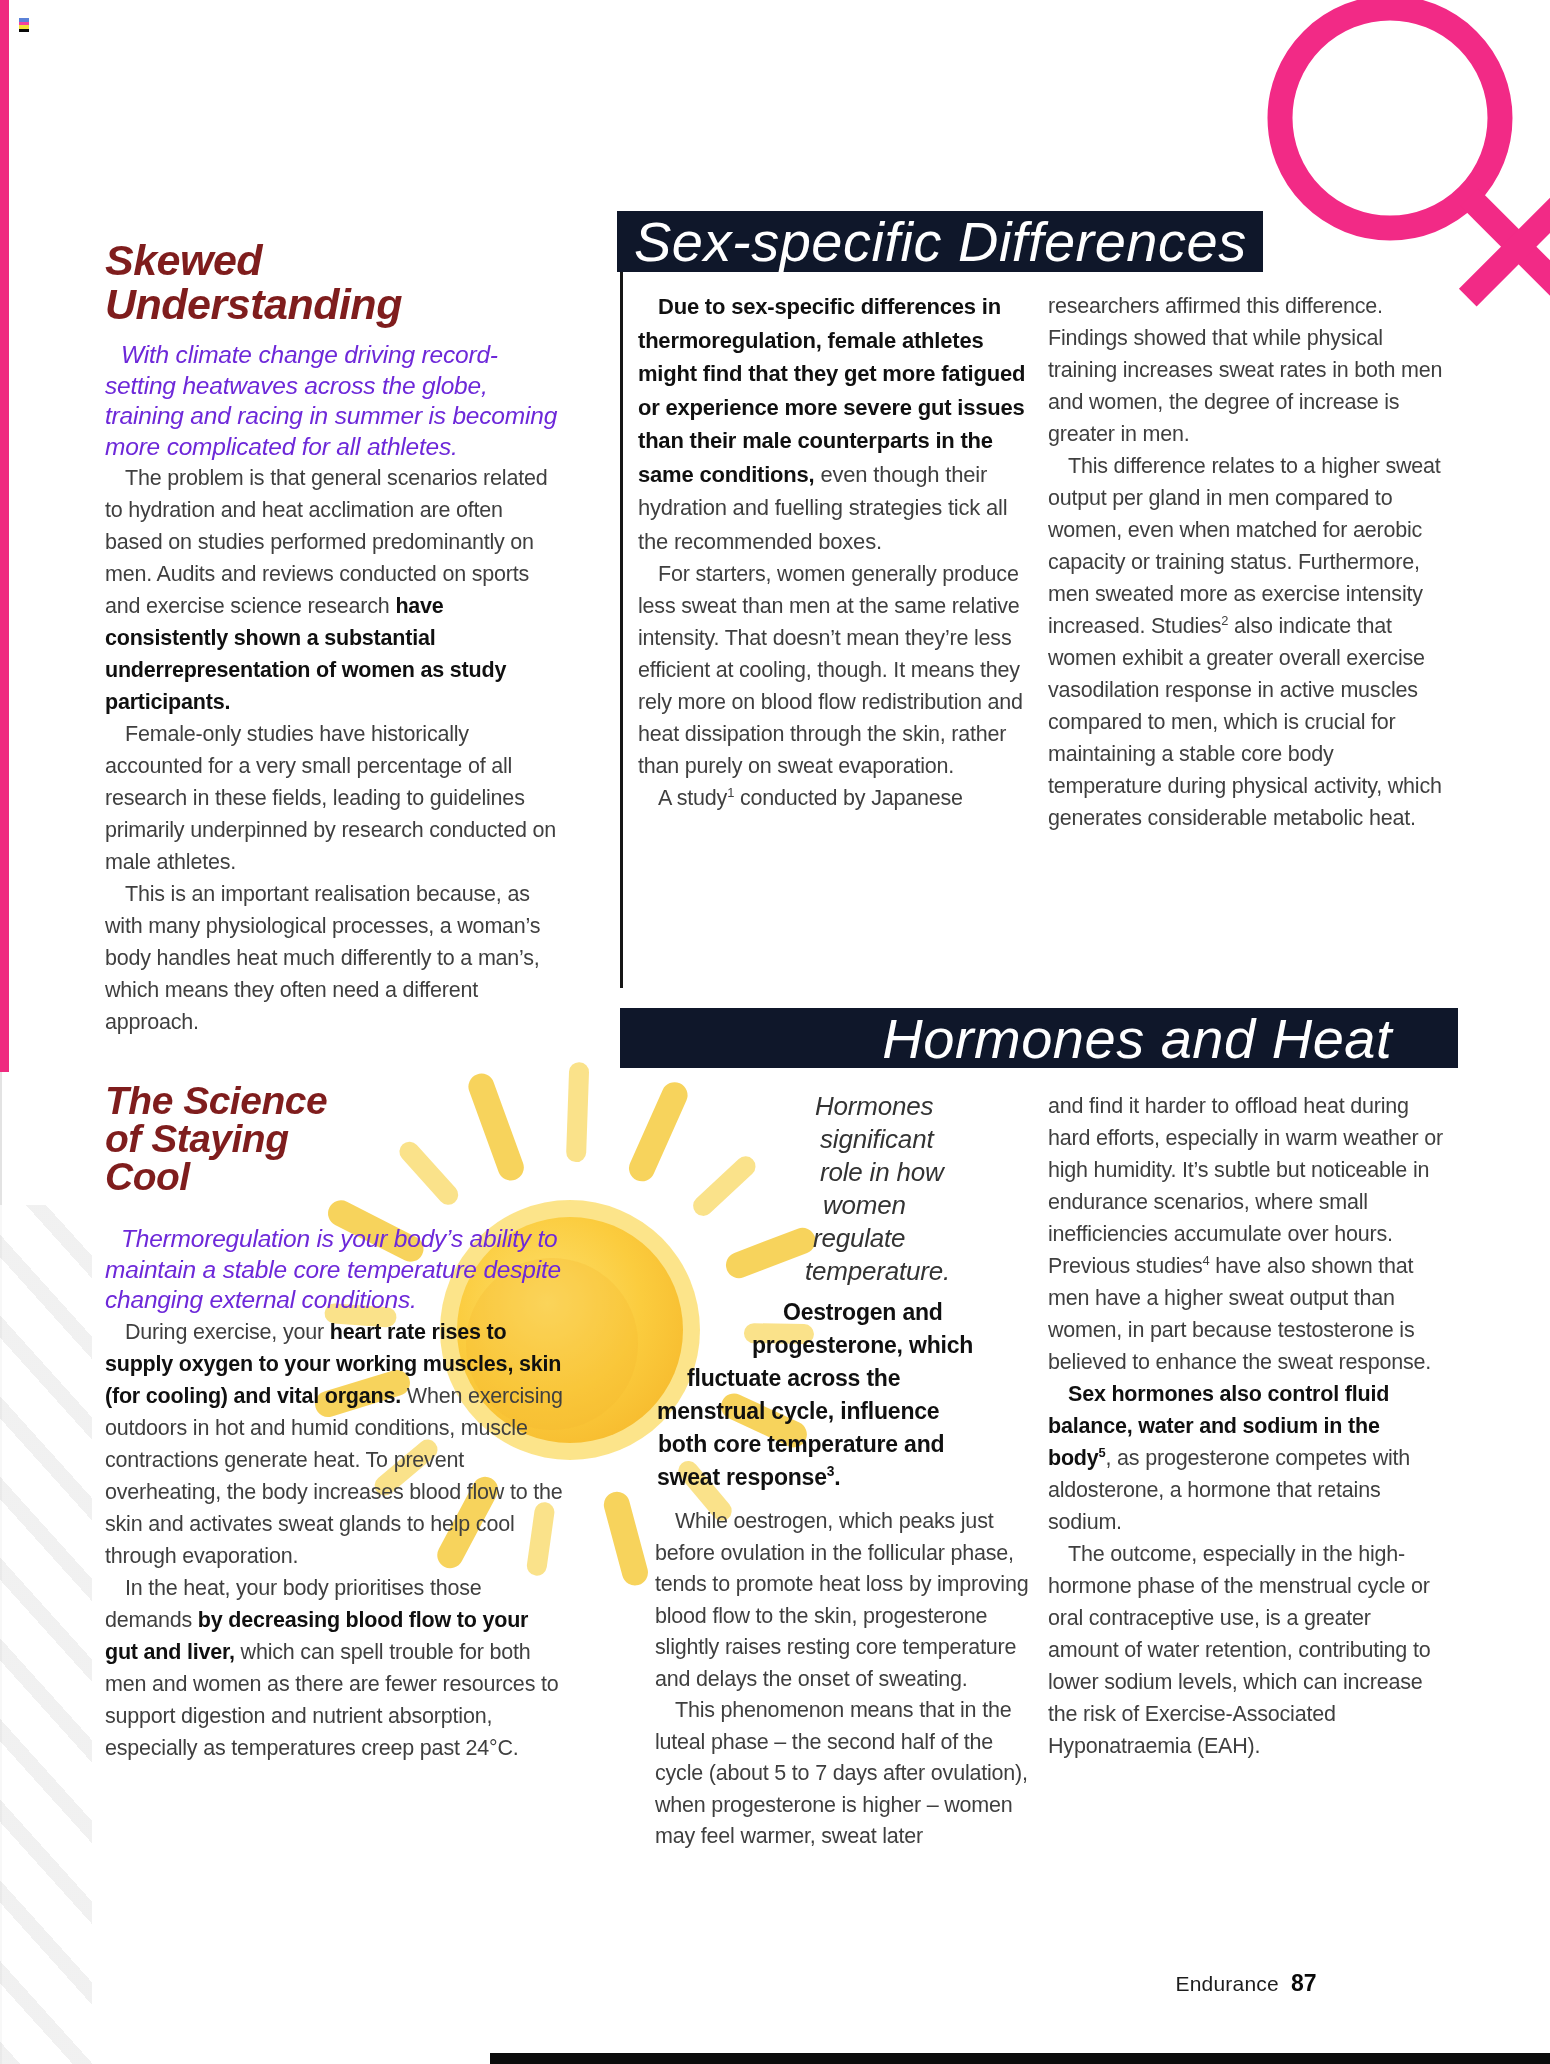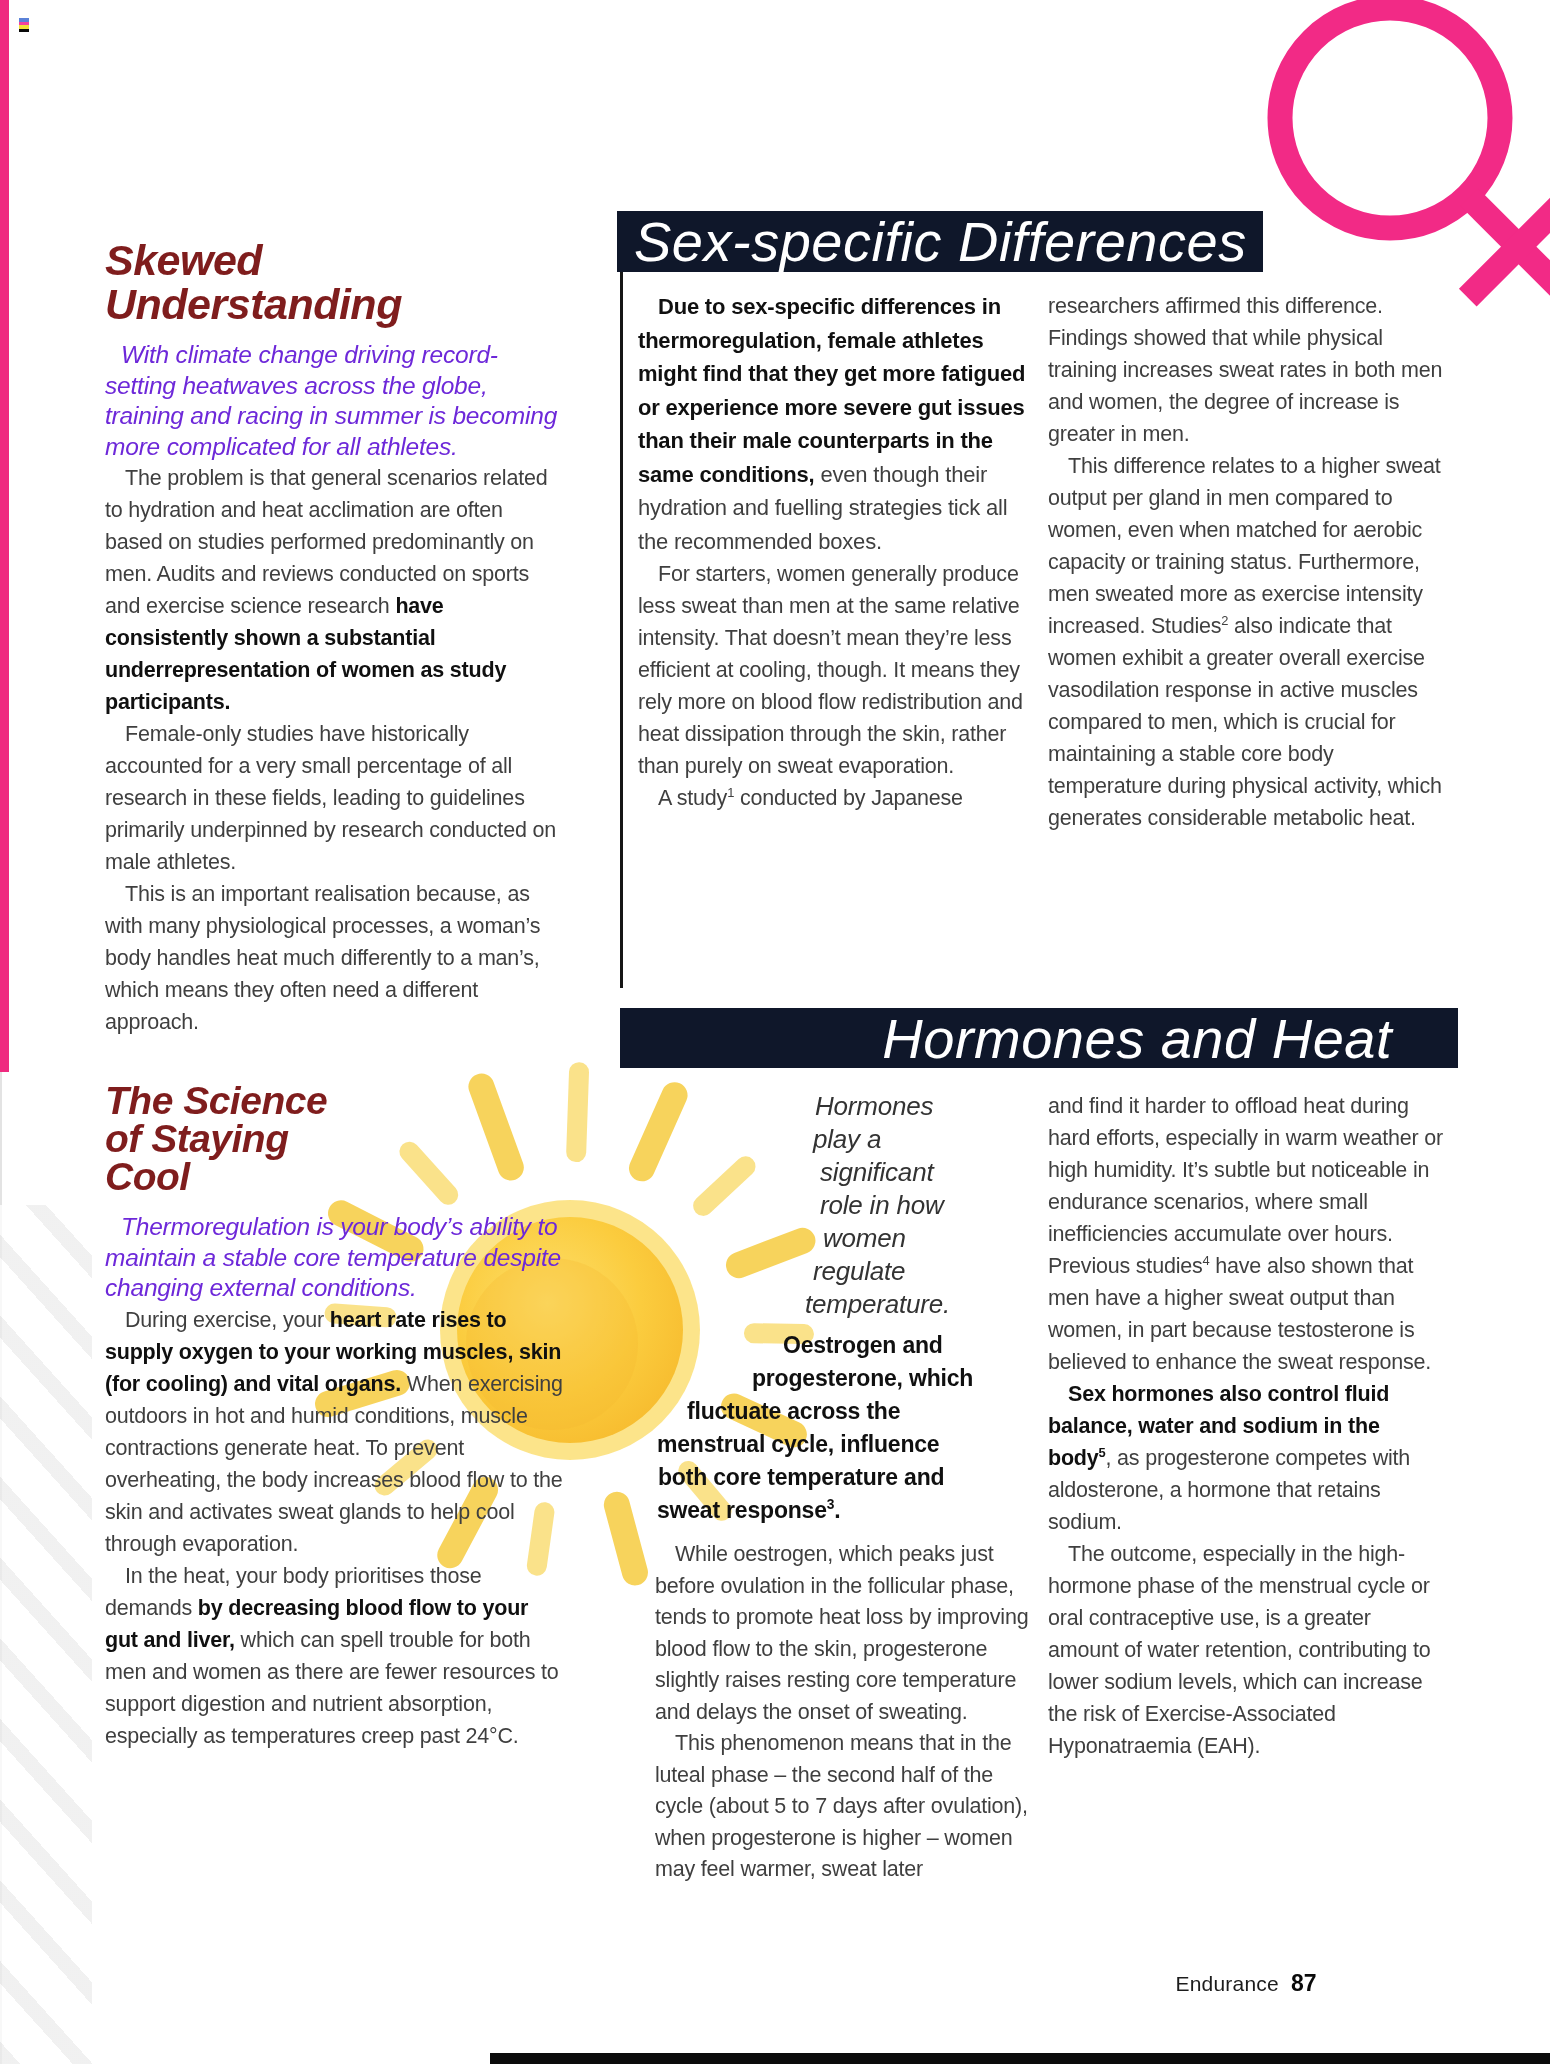--- a/index.html
+++ b/index.html
@@ -32,21 +32,21 @@
   .b{font-weight:bold;color:#101010;}
   sup{font-size:60%;line-height:0;}
   .col-left{left:105px;top:238px;width:460px;}
   .col-mid1{left:638px;top:290px;width:392px;}
   .col-right1{left:1048px;top:290px;width:398px;}
   .col-mid2{left:655px;top:1090px;width:390px;line-height:31.5px;}
   .col-right2{left:1048px;top:1090px;width:398px;}
   
   .pink-h{color:#7f1d1d;font-style:italic;font-weight:700;letter-spacing:-.5px;}
   .h1{font-size:43px;line-height:44px;margin-bottom:14px;}
-  .h2{font-size:39px;line-height:38px;margin-top:44px;margin-bottom:16px;}
+  .h2{font-size:39px;line-height:38px;margin-top:44px;margin-bottom:28px;}
   .intro{font-style:italic;color:#6d28d9;font-size:24.5px;line-height:30.5px;margin-bottom:12px;}
   .intro.ind{text-indent:16px;}
   .lead-bold{font-size:22px;line-height:33.5px;}
   
   .wrap-intro{font-style:italic;color:#333;font-size:26px;line-height:33px;}
   .wrap-bold{font-weight:bold;color:#101010;font-size:23px;line-height:33px;margin-top:8px;}
   .il-0{padding-left:160px;} .il-1{padding-left:158px;} .il-2{padding-left:165px;}
   .il-3{padding-left:165px;} .il-4{padding-left:168px;} .il-5{padding-left:158px;} .il-6{padding-left:150px;}
   .bl-0{padding-left:128px;} .bl-1{padding-left:97px;} .bl-2{padding-left:32px;}
   .bl-3{padding-left:2px;} .bl-4{padding-left:3px;} .bl-5{padding-left:2px;}
@@ -150,21 +150,20 @@
   </div>
 
   <div class="col col-right1">
     <p>researchers affirmed this difference. Findings showed that while physical training increases sweat rates in both men and women, the degree of increase is greater in men.</p>
     <p class="ind"><span>This difference relates to a higher sweat output per gland in men compared to women, even when matched for aerobic capacity or training status. Furthermore, men sweated more as exercise intensity increased. Studies</span><sup>2</sup><span> also indicate that women exhibit a greater overall exercise vasodilation response in active muscles compared to men, which is crucial for maintaining a stable core body temperature during physical activity, which generates considerable metabolic heat.</span></p>
   </div>
 
   <div class="col col-mid2">
     <div class="wrap-intro">
       <div class="il-0">Hormones</div>
-      <div class="il-1">play a</div>
       <div class="il-2">significant</div>
       <div class="il-3">role in how</div>
       <div class="il-4">women</div>
       <div class="il-5">regulate</div>
       <div class="il-6">temperature.</div>
     </div>
     <div class="wrap-bold">
       <div class="bl-0">Oestrogen and</div>
       <div class="bl-1">progesterone, which</div>
       <div class="bl-2">fluctuate across the</div>

